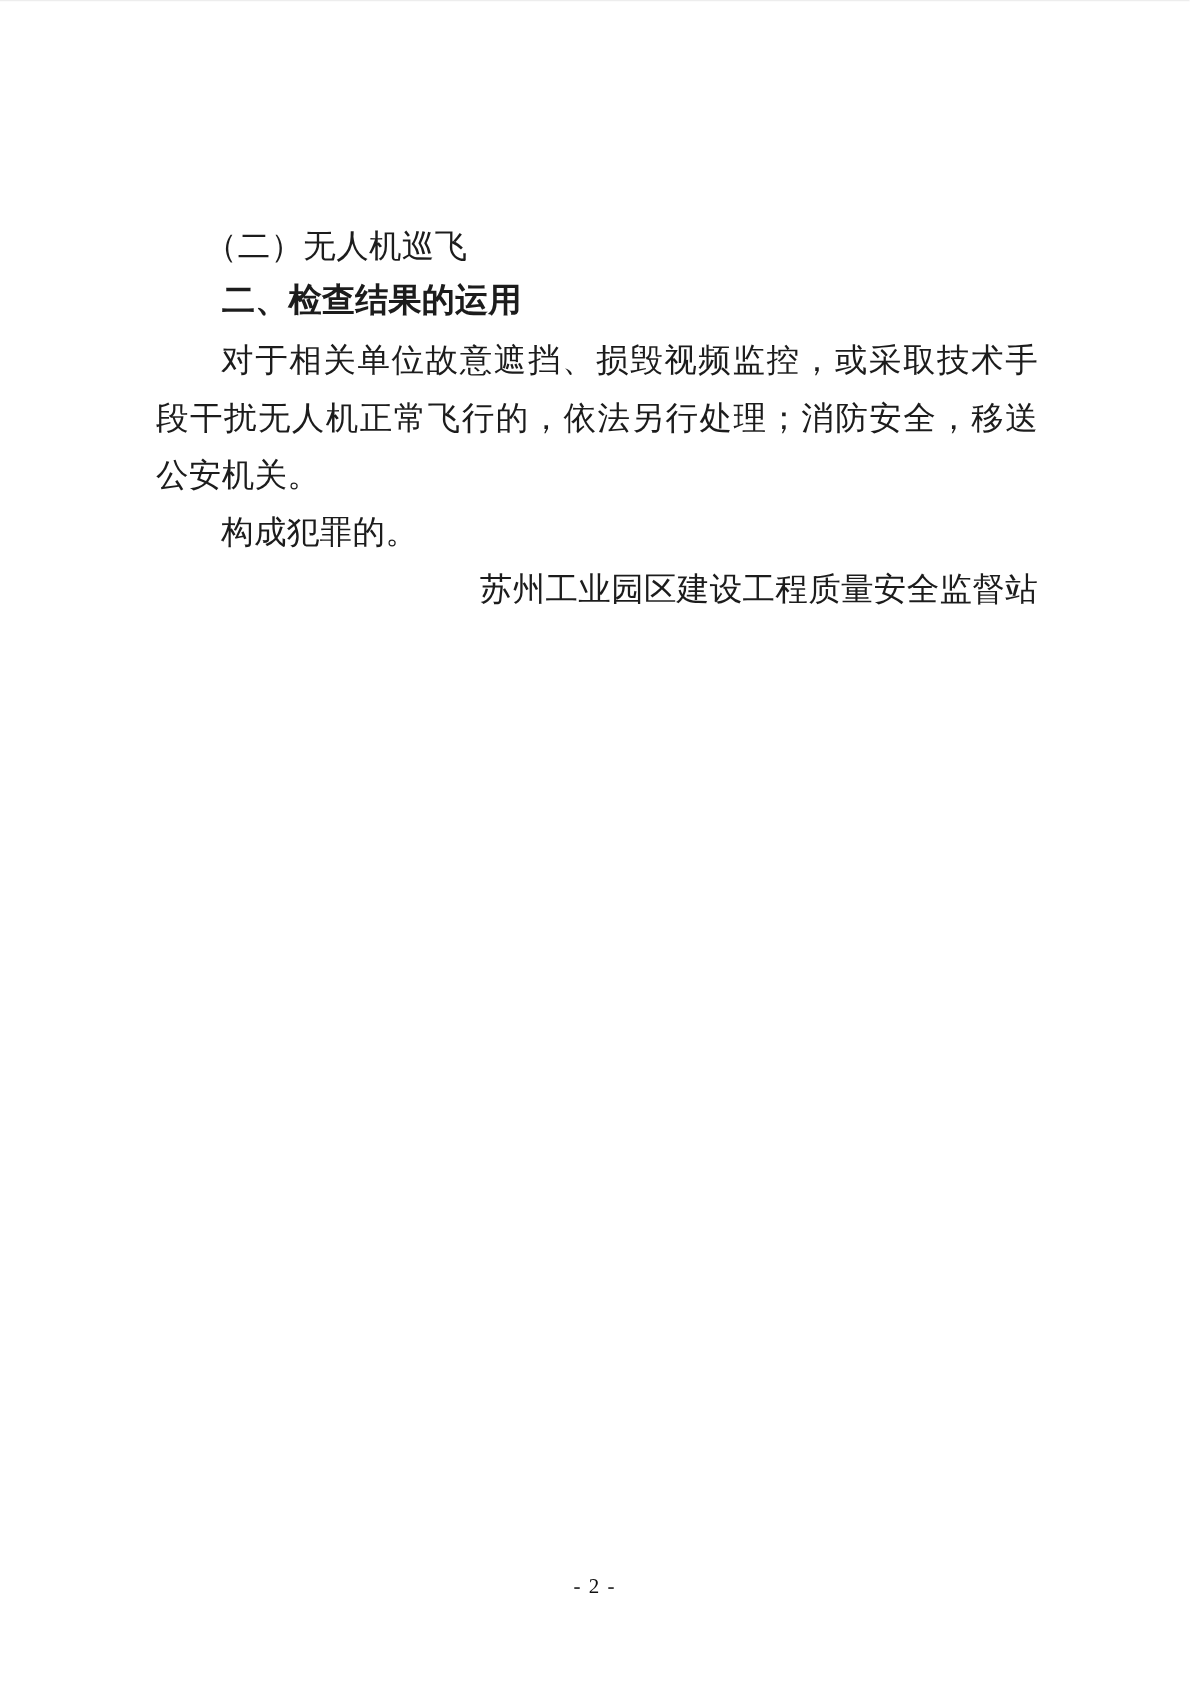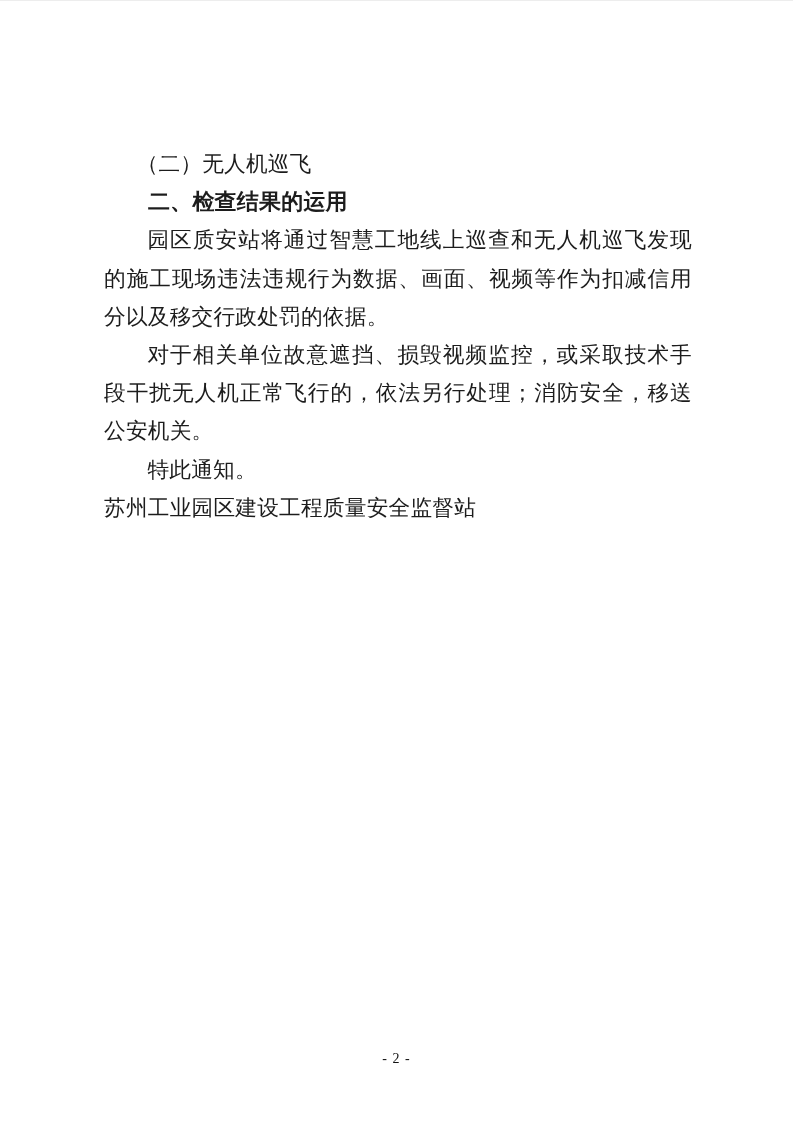--- a/index.html
+++ b/index.html
@@ -41,27 +41,28 @@
     text-indent: 2em;
   }
   .heading-sub {
     text-indent: 1.5em;
     font-weight: normal;
     font-size: 21.7px;
     margin: 0;
   }
   .heading-main {
     text-indent: 2em;
-    font-family: Liberation Serif, serif;
+    font-family: Liberation Mono, monospace;
     font-weight: 700;
     font-size: 22px;
     margin: 0;
   }
   .signature-line {
     margin-top: 38px;
+    text-align: right;
     text-indent: 0;
   }
   .date-line {
     margin-top: 11px;
     text-align: right;
     padding-right: 100px;
     text-indent: 0;
   }
   .footer {
     position: absolute;
@@ -81,26 +82,25 @@
 
 <div class="page">
 
   <div class="content">
 
     <p class="heading-sub">（二）无人机巡飞</p>
 
 
     <p class="heading-main">二、检查结果的运用</p>
 
-    <p class="para">园区质安站将通过智慧工地线上巡查和无人机巡飞发现的施工现场违法违规行为数据、画面、视频等作为扣减信用分以及移交行政处罚的依据。</p>
 
     <p class="para">对于相关单位故意遮挡、损毁视频监控，或采取技术手段干扰无人机正常飞行的，依法另行处理；消防安全，移送公安机关。</p>
 
 
-    <p class="para">特此通知。</p>
+    <p class="para">构成犯罪的。</p>
 
     <p class="signature-line">苏州工业园区建设工程质量安全监督站</p>
 
 
   </div>
 
   <div class="footer">- 2 -</div>
 
 </div>
 

